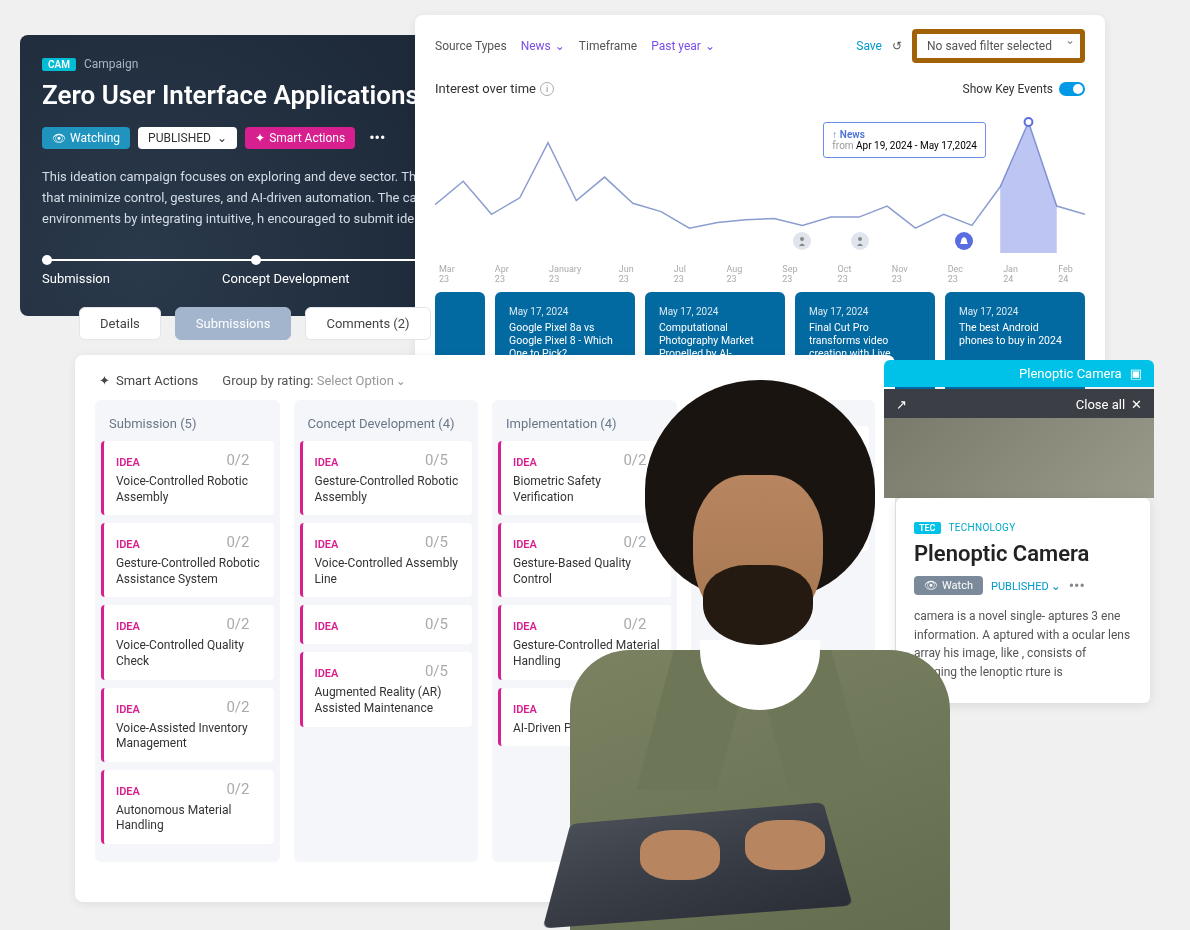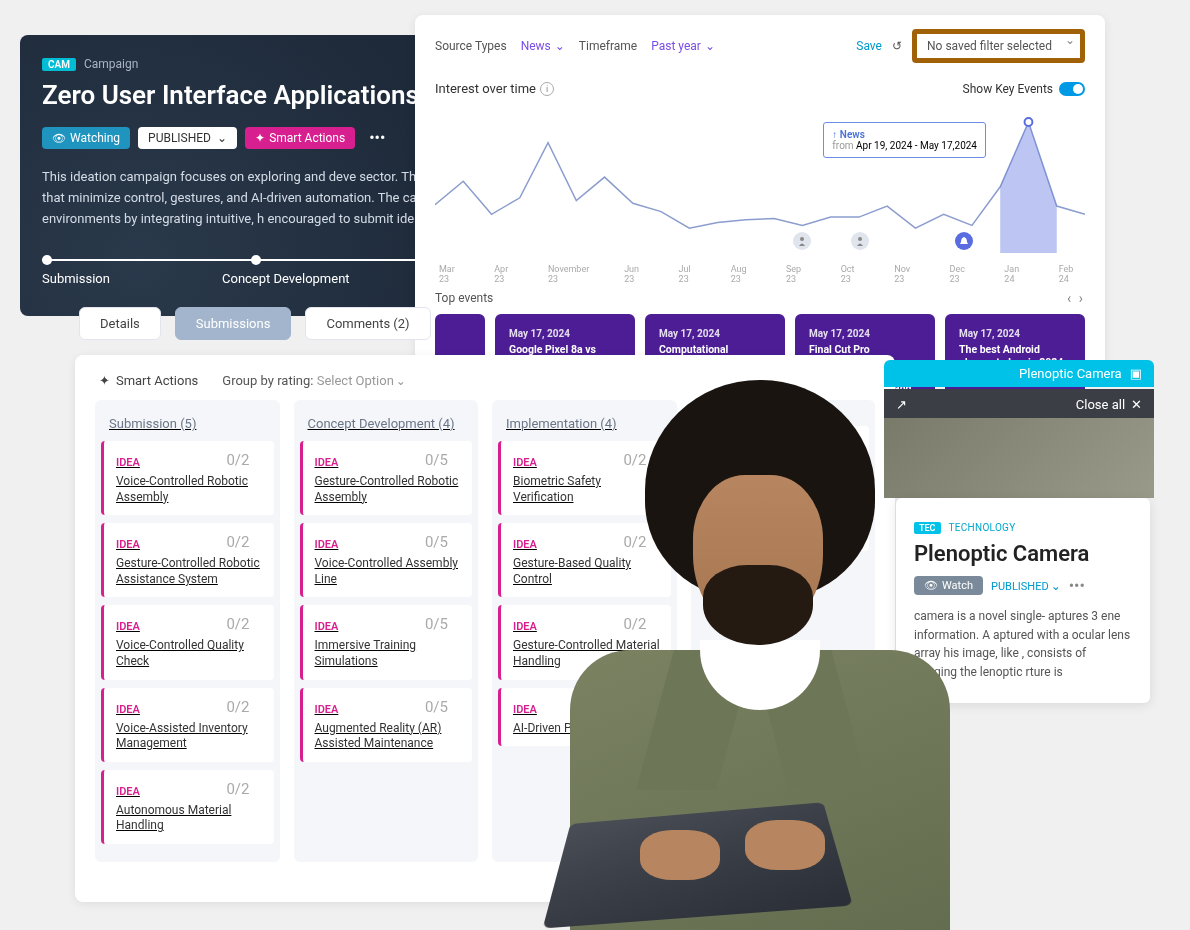--- a/index.html
+++ b/index.html
@@ -49,37 +49,37 @@
 .x-ticks { display: flex; font-size: 9px; color: #aaa; justify-content: space-between; padding: 0 4px; gap: 32px; }
 .chart-tooltip { position: absolute; top: 18px; right: 99px; border: 1px solid #6b8fe8; background: #fff; border-radius: 3px; padding: 6px 8px; font-size: 10px; }
 .chart-tooltip .news-label { color: #4a72d6; font-weight: 600; }
 .axis-marker { width: 18px; height: 18px; border-radius: 50%; background: #e0e4ec; display: flex; align-items: center; justify-content: center; position: absolute; bottom: 14px; }
 .axis-marker svg { width: 10px; height: 10px; }
 
 .events-header { display: flex; align-items: center; font-size: 12px; color: #555; margin-top: 6px; }
 .events-nav { margin-left: auto; color: #888; font-size: 14px; }
 .events-nav span { cursor: pointer; padding: 0 2px; }
 .events-row { display: flex; gap: 10px; margin-top: 8px; }
-.event-card { flex: 1; background: #4c1d95; color: #fff; border-radius: 6px; padding: 14px; font-size: 10.5px; min-height: 66px; font-weight: bold; }
+.event-card { flex: 1; background: #0369a1; color: #fff; border-radius: 6px; padding: 14px; font-size: 10.5px; min-height: 66px; }
 .event-card .date { opacity: .85; font-size: 10px; margin-bottom: 4px; }
 .event-card.first { width: 45px; flex: 0 0 50px; writing-mode: horizontal-tb; display: flex; align-items: flex-end; }
 
 
 .kanban-wrap {
   position: absolute; top: 355px; left: 75px; width: 820px; background: #fff;
   border-radius: 8px; box-shadow: 0 2px 10px rgba(0,0,0,.08); padding-bottom: 40px;
 }
 .tabs { display: flex; gap: 14px; padding: 0 0 0 6px; margin-top: -2px; margin-left: -2px; position: absolute; top: -46px; }
 .tab { background: #fff; border: 1px solid #e2e6ec; border-radius: 6px; padding: 8px 20px; font-size: 13px; color: #444; cursor: pointer; }
 .tab.active { background: #a3b5cc; color: #fff; border-color: #a3b5cc; }
 .kanban-toolbar { display: flex; align-items: center; gap: 24px; padding: 18px 24px 12px; font-size: 13px; color: #444; }
 .smart-actions { display: inline-flex; align-items: center; gap: 6px; cursor: pointer; }
 .group-by { color: #555; }
 .group-by .sel { color: #999; cursor: pointer; }
-.kanban-cols { display: flex; gap: 14px; padding: 0 20px; text-decoration: underline; }
+.kanban-cols { display: flex; gap: 14px; padding: 0 20px; }
 .kcol { background: #f4f6f9; border-radius: 6px; flex: 1; min-width: 170px; padding: 10px 6px; }
 .kcol-title { font-size: 13px; color: #6b7688; padding: 6px 8px 10px; }
 .card { background: #fff; border-radius: 4px; padding: 10px 10px 10px 12px; margin-bottom: 8px; border-left: 3px solid #d81f8f; position: relative; }
 .card .idea { color: #d81f8f; font-size: 11px; font-weight: 600; }
 .card .score { position: absolute; right: 24px; top: 10px; font-size: 15px; color: #aaa; }
 .card .title { font-size: 12px; color: #333; margin-top: 4px; line-height: 1.3; }
 
 
 .pleno-hdr {
   position: absolute; top: 360px; left: 884px; width: 270px; background: #00c2e8;
@@ -205,39 +205,32 @@
       </span>
     <span class="axis-marker" style="left:80%;background:#5a6de0">
         <svg viewBox="0 0 10 10">
           <path d="M5 1 Q8 2 8 6 L9 8 L1 8 L2 6 Q2 2 5 1" fill="#fff"></path>
         </svg>
       </span>
   </div>
   <div class="x-ticks" id="x-ticks">
       <span>Mar 23</span>
       <span>Apr 23</span>
-      <span>November 23</span>
+      <span>January 23</span>
       <span>Jun 23</span>
       <span>Jul 23</span>
       <span>Aug 23</span>
       <span>Sep 23</span>
       <span>Oct 23</span>
       <span>Nov 23</span>
       <span>Dec 23</span>
       <span>Jan 24</span>
       <span>Feb 24</span>
     </div>
 
-  <div class="events-header">
-    <span>Top events</span>
-    <span class="events-nav">
-      <span>‹</span>
-      <span>›</span>
-    </span>
-  </div>
   <div class="events-row" id="events-row">
       <div class="event-card first">
 
      <div>Vision Pro</div>
    </div>
       <div class="event-card">
      <div class="date">May 17, 2024</div>
      <div>Google Pixel 8a vs Google Pixel 8 - Which One to Pick?</div>
    </div>
       <div class="event-card">
@@ -305,21 +298,20 @@
         <div class="title">Gesture-Controlled Robotic Assembly</div>
      </div>
         <div class="card">
         <span class="idea">IDEA</span>
         <span class="score">0/5</span>
         <div class="title">Voice-Controlled Assembly Line</div>
      </div>
         <div class="card">
         <span class="idea">IDEA</span>
         <span class="score">0/5</span>
-        <div class="title">Immersive Training Simulations</div>
      </div>
         <div class="card">
         <span class="idea">IDEA</span>
         <span class="score">0/5</span>
         <div class="title">Augmented Reality (AR) Assisted Maintenance</div>
      </div>
    </div>
       <div class="kcol">
      <div class="kcol-title">Implementation (4)</div>
      <div class="card">

